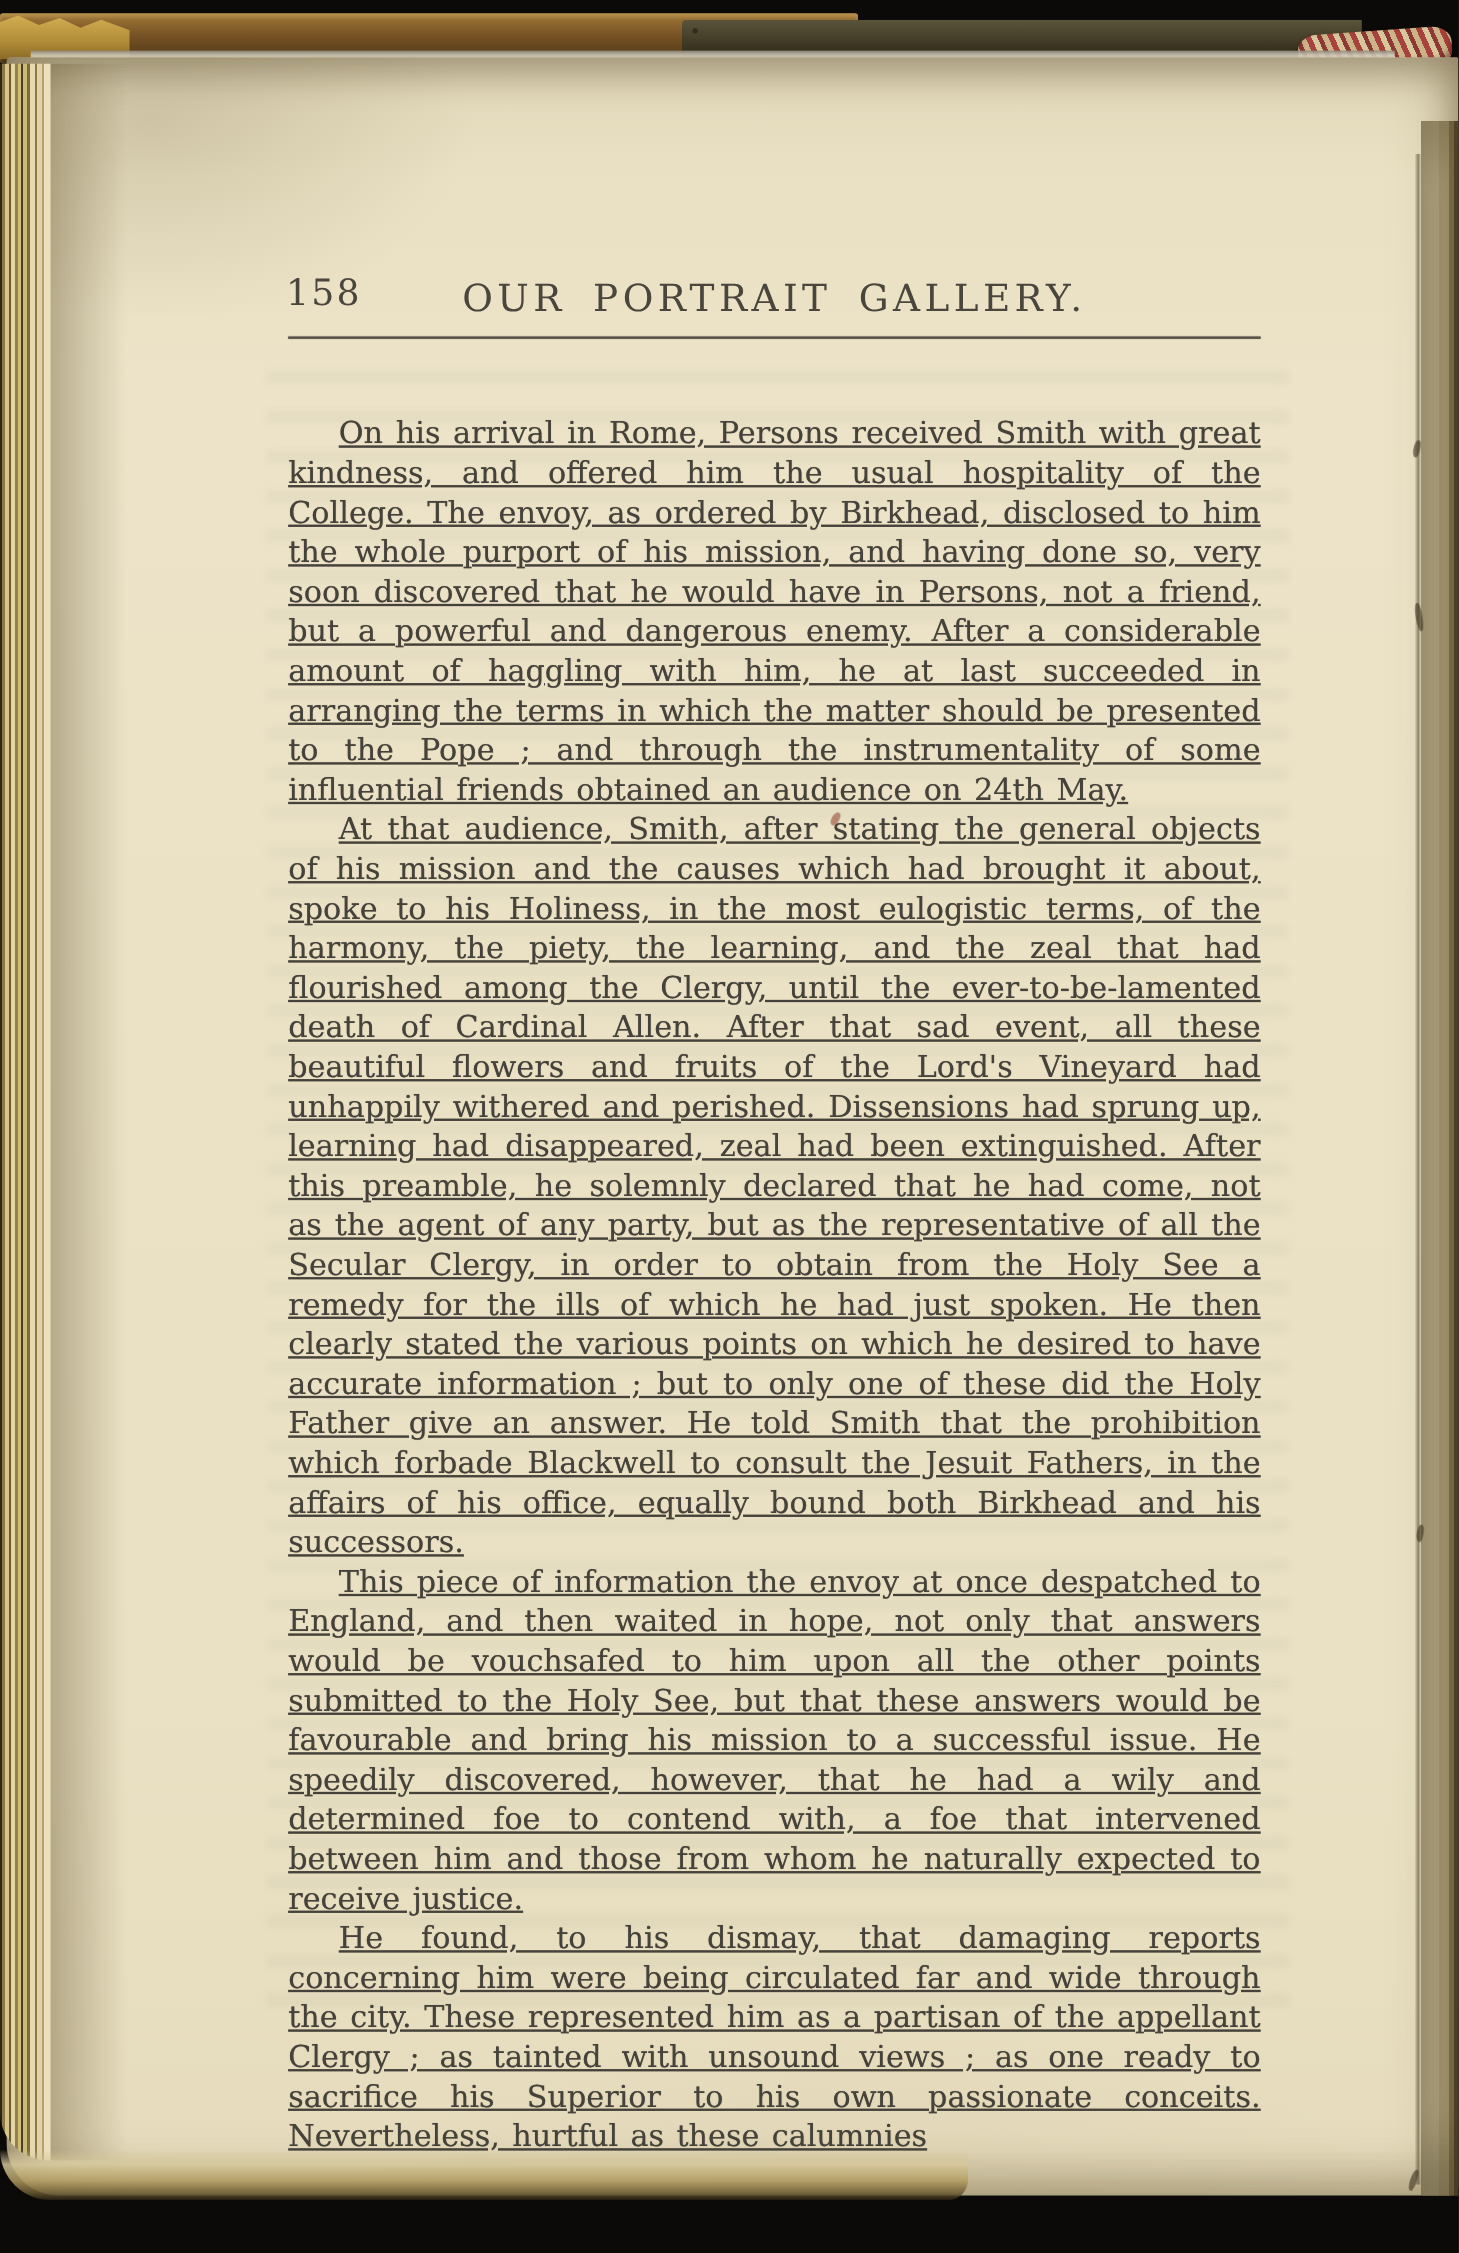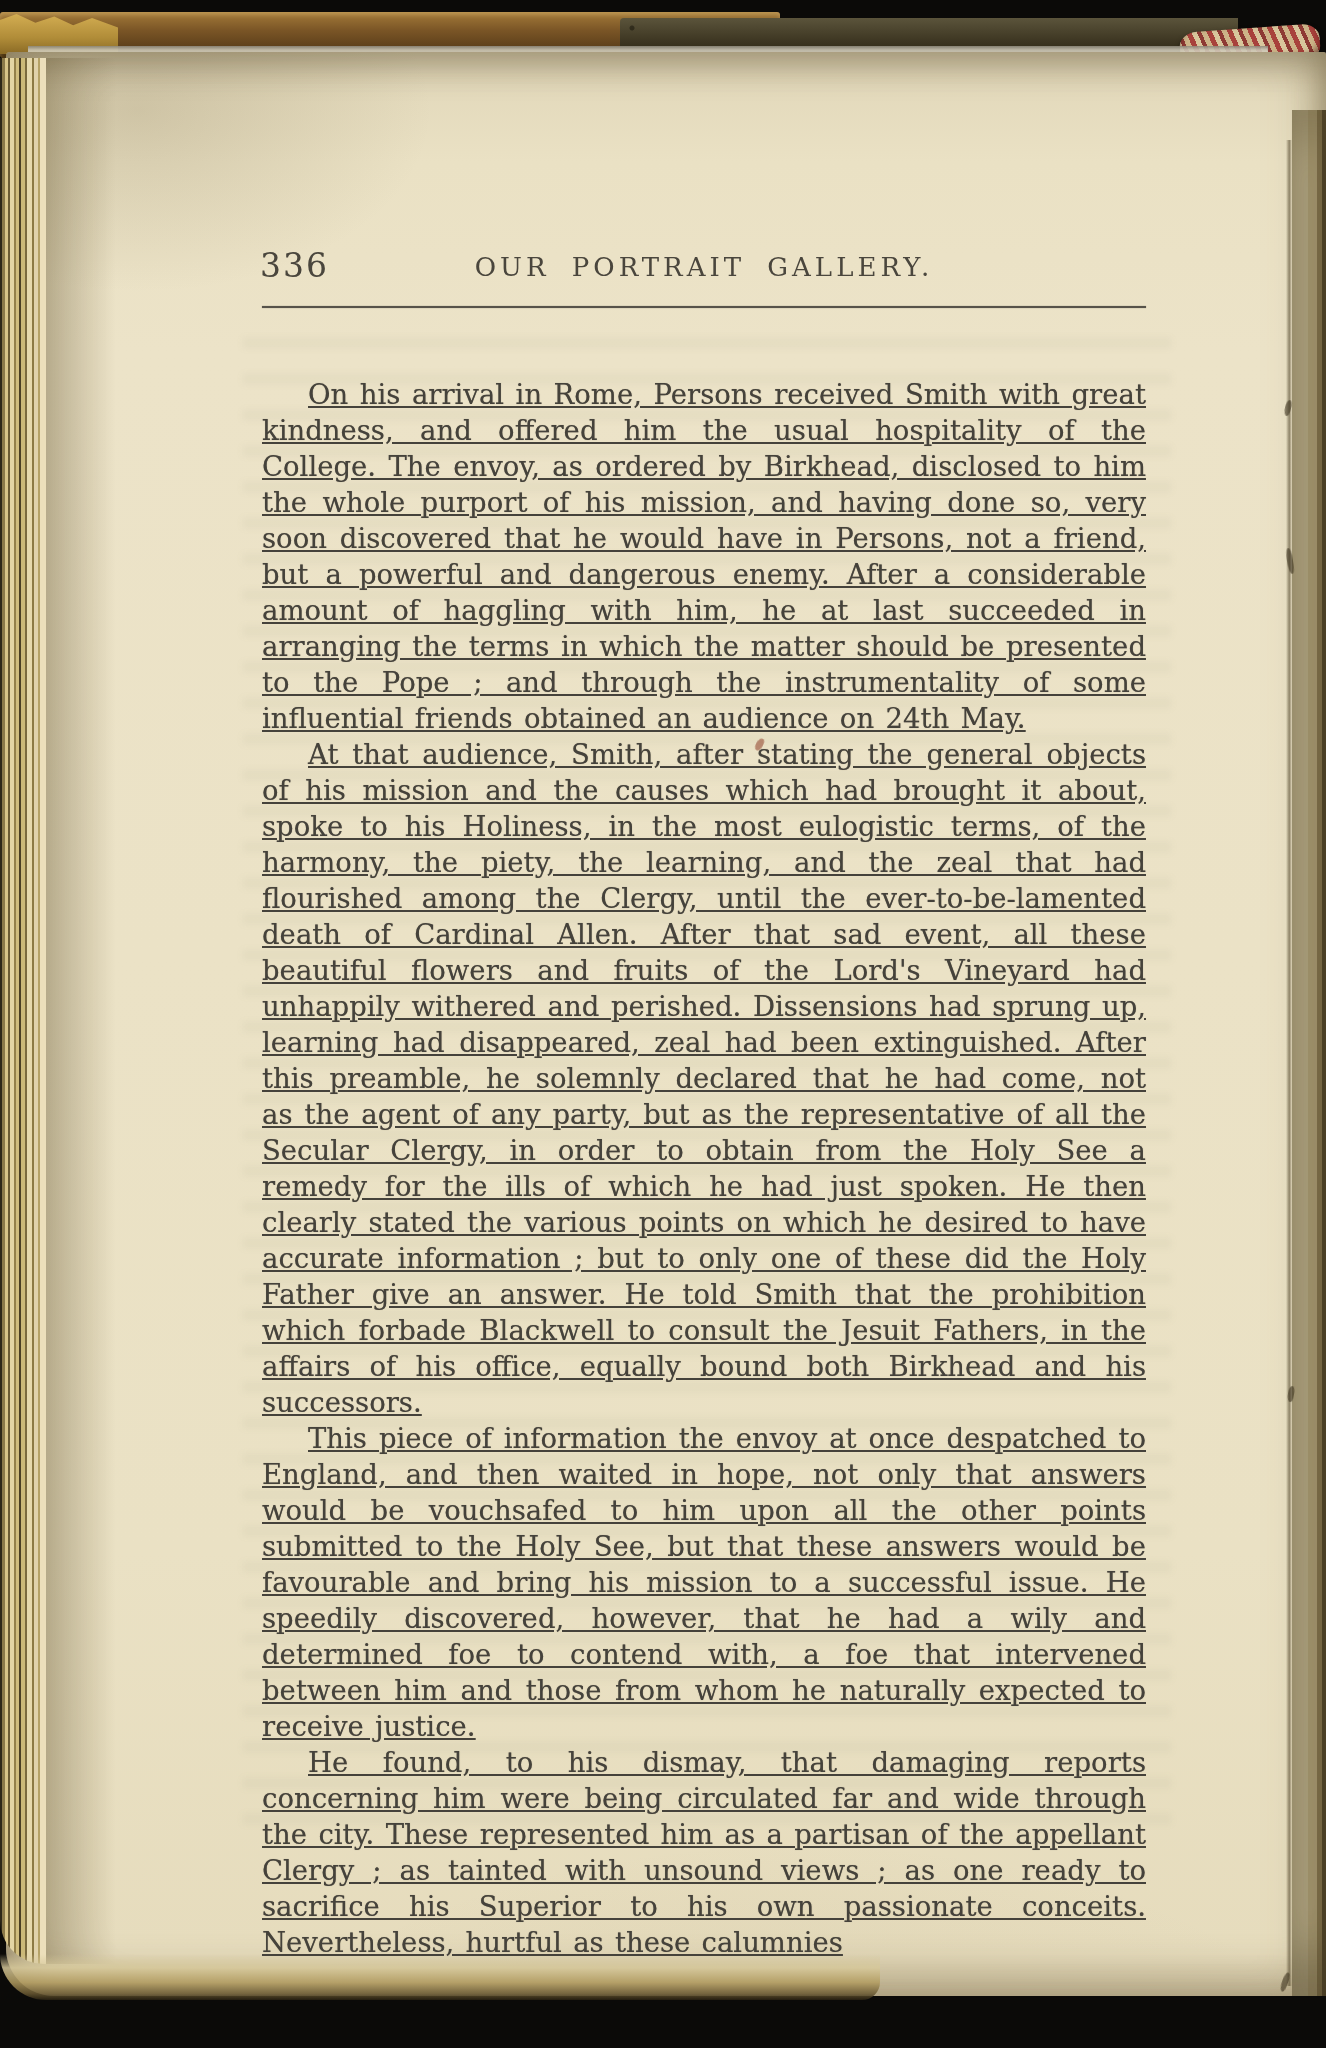--- a/index.html
+++ b/index.html
@@ -62,21 +62,21 @@
   .headband{position:absolute;left:1180px;top:28px;width:140px;height:36px;
     border-radius:18px/14px;transform:rotate(-4deg);
     background:repeating-linear-gradient(70deg,#a8423c 0 5px,#d8c69c 5px 10px,#8e3a34 10px 14px,#cdb488 14px 19px);
     box-shadow:0 3px 5px rgba(0,0,0,.6), inset 0 -5px 7px rgba(60,10,10,.55);}
 
   
   .text-block{position:absolute;left:262px;top:244px;width:884px;color:#45423b;}
   .header-row{position:relative;height:44px;}
   .page-num{position:absolute;left:-2px;top:2px;font-size:33px;letter-spacing:2px;color:#4a463d;}
   .running-head{position:absolute;left:0;right:0;top:8px;text-align:center;
-    font-size:26px;letter-spacing:4px;word-spacing:10px;color:#4a463d;}
+    font-size:34px;letter-spacing:4px;word-spacing:10px;color:#4a463d;}
   .rule{position:absolute;left:0;top:62px;width:100%;height:2px;background:#57534a;
     box-shadow:0 0 1px rgba(70,64,52,.8);}
   .body-copy{position:relative;padding-top:88px;text-decoration:underline;}
   .para{margin:0;font-size:27.5px;line-height:36px;text-align:justify;
     text-indent:46px;word-spacing:2.5px;
     text-shadow:0 0 0.7px rgba(62,57,45,.55);}
   
   .ghost{position:absolute;left:-20px;top:82px;width:930px;height:1520px;
     background:repeating-linear-gradient(180deg,transparent 0 11px,rgba(122,128,98,.10) 11px 23px,transparent 23px 36px);
     filter:blur(3px);opacity:.55;pointer-events:none;}
@@ -105,21 +105,21 @@
 
   <div class="page"></div>
   <div class="page-stack-left"></div>
   <div class="gutter-shadow"></div>
   <div class="bottom-stack"></div>
   <div class="fold-right"></div>
   <div class="right-edge-strip"></div>
 
   <div class="text-block">
     <div class="header-row">
-      <span class="page-num">336</span>
+      <span class="page-num">158</span>
       <span class="running-head">OUR PORTRAIT GALLERY.</span>
     </div>
     <div class="rule"></div>
     <div class="ghost"></div>
     <div class="body-copy">
       <p class="para">On his arrival in Rome, Persons received Smith with great kindness, and offered him the usual hospitality of the College. The envoy, as ordered by Birkhead, disclosed to him the whole purport of his mission, and having done so, very soon discovered that he would have in Persons, not a friend, but a powerful and dangerous enemy.  After a considerable amount of haggling with him, he at last succeeded in arranging the terms in which the matter should be presented to the Pope ; and through the instrumentality of some influential friends obtained an audience on 24th May.</p>
       <p class="para">At that audience, Smith, after stating the general objects of his mission and the causes which had brought it about, spoke to his Holiness, in the most eulogistic terms, of the harmony, the piety, the learning, and the zeal that had flourished among the Clergy, until the ever-to-be-lamented death of Cardinal Allen.  After that sad event, all these beautiful flowers and fruits of the Lord's Vineyard had unhappily withered and perished.  Dissensions had sprung up, learning had disappeared, zeal had been extinguished. After this preamble, he solemnly declared that he had come, not as the agent of any party, but as the representative of all the Secular Clergy, in order to obtain from the Holy See a remedy for the ills of which he had just spoken.  He then clearly stated the various points on which he desired to have accurate information ; but to only one of these did the Holy Father give an answer.  He told Smith that the prohibition which forbade Blackwell to consult the Jesuit Fathers, in the affairs of his office, equally bound both Birkhead and his successors.</p>
       <p class="para">This piece of information the envoy at once despatched to England, and then waited in hope, not only that answers would be vouchsafed to him upon all the other points submitted to the Holy See, but that these answers would be favourable and bring his mission to a successful issue.  He speedily discovered, however, that he had a wily and determined foe to contend with, a foe that intervened between him and those from whom he naturally expected to receive justice.</p>
       <p class="para">He found, to his dismay, that damaging reports concerning him were being circulated far and wide through the city.  These represented him as a partisan of the appellant Clergy ; as tainted with unsound views ; as one ready to sacrifice his Superior to his own passionate conceits.  Nevertheless, hurtful as these calumnies</p>
     </div>

